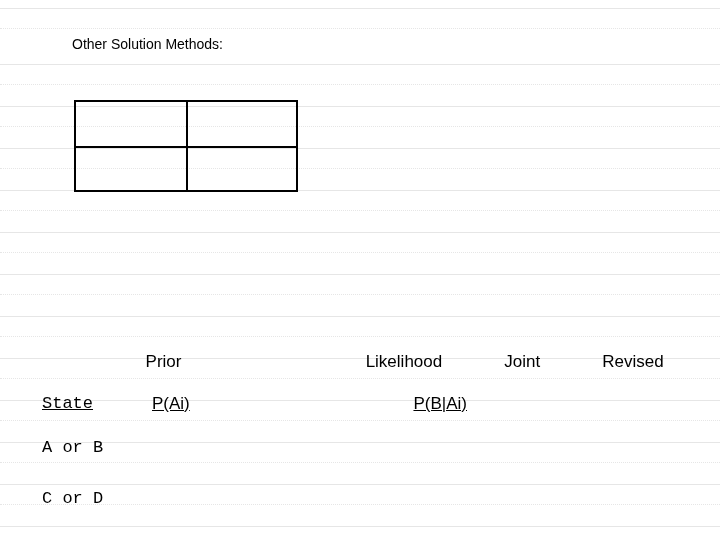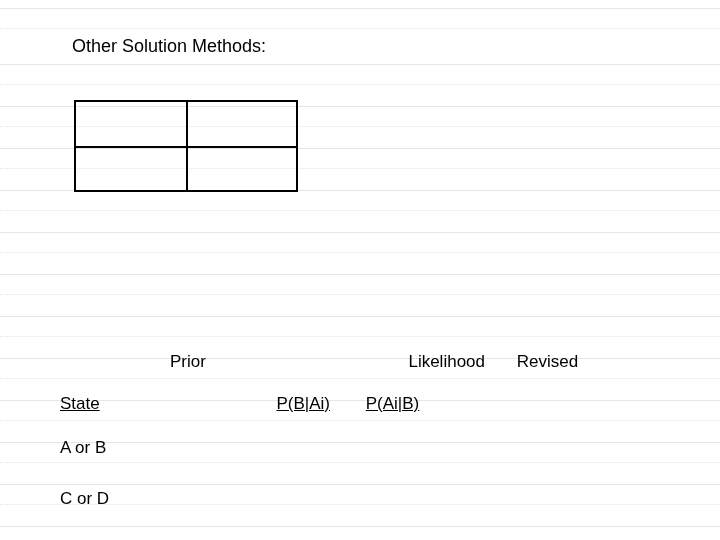--- a/index.html
+++ b/index.html
@@ -25,21 +25,21 @@
     left: 0; right: 0;
     height: 0;
   }
   .gridline { border-top: 1px solid #e6e6e6; }
   .dotline  { border-top: 1px dotted #e6e6e6; }
 
   .heading {
     position: absolute;
     left: 72px;
     top: 36px;
-    font-size: 18px;
+    font-size: 14px;
   }
 
   .gridbox {
     position: absolute;
     left: 74px;
     top: 100px;
     width: 220px;
     height: 88px;
     border: 2px solid #000;
   }
@@ -57,25 +57,25 @@
     height: 0;
     border-top: 2px solid #000;
   }
 
   .tbl-headers, .tbl-subheaders, .tbl-r1, .tbl-r2 {
     position: absolute;
     left: 0;
     width: 720px;
     display: flex;
   }
-  .col-state   { width: 110px; text-align: left; padding-left: 60px; }
+  .col-state   { width: 110px; text-align: left; padding-left: 42px; font-family: Liberation Mono, monospace; }
   .col-prior   { width: 155px; text-align: left; }
   .col-like    { width: 160px; text-align: right; }
   .col-joint   { width: 170px; text-align: center; }
-  .col-revised { width: 125px; text-align: center; }
+  .col-revised { width: 125px; }
 
   .tbl-headers    { top: 352px; }
   .tbl-subheaders { top: 394px; }
   .tbl-r1         { top: 438px; }
   .tbl-r2         { top: 478px; margin-top: 11px; }
 
   .underline { text-decoration: underline; }
 </style>
 </head>
 <body>
@@ -112,27 +112,28 @@
 
 <div class="gridbox">
   <div class="vline"></div>
   <div class="hline"></div>
 </div>
 
 <div class="tbl-headers">
   <div class="col-state"></div>
   <div class="col-prior">Prior</div>
   <div class="col-like">Likelihood</div>
+  <div class="col-joint">Joint</div>
   <div class="col-revised">Revised</div>
 </div>
 
 <div class="tbl-subheaders">
   <div class="col-state underline">State</div>
+  <div class="col-prior underline">P(Ai)</div>
   <div class="col-like underline">P(B|Ai)</div>
-  <div class="col-revised underline">P(Ai|B)</div>
 </div>
 
 <div class="tbl-r1">
   <div class="col-state">A or B</div>
 </div>
 <div class="tbl-r2">
   <div class="col-state">C or D</div>
 </div>
 
 </body></html>

